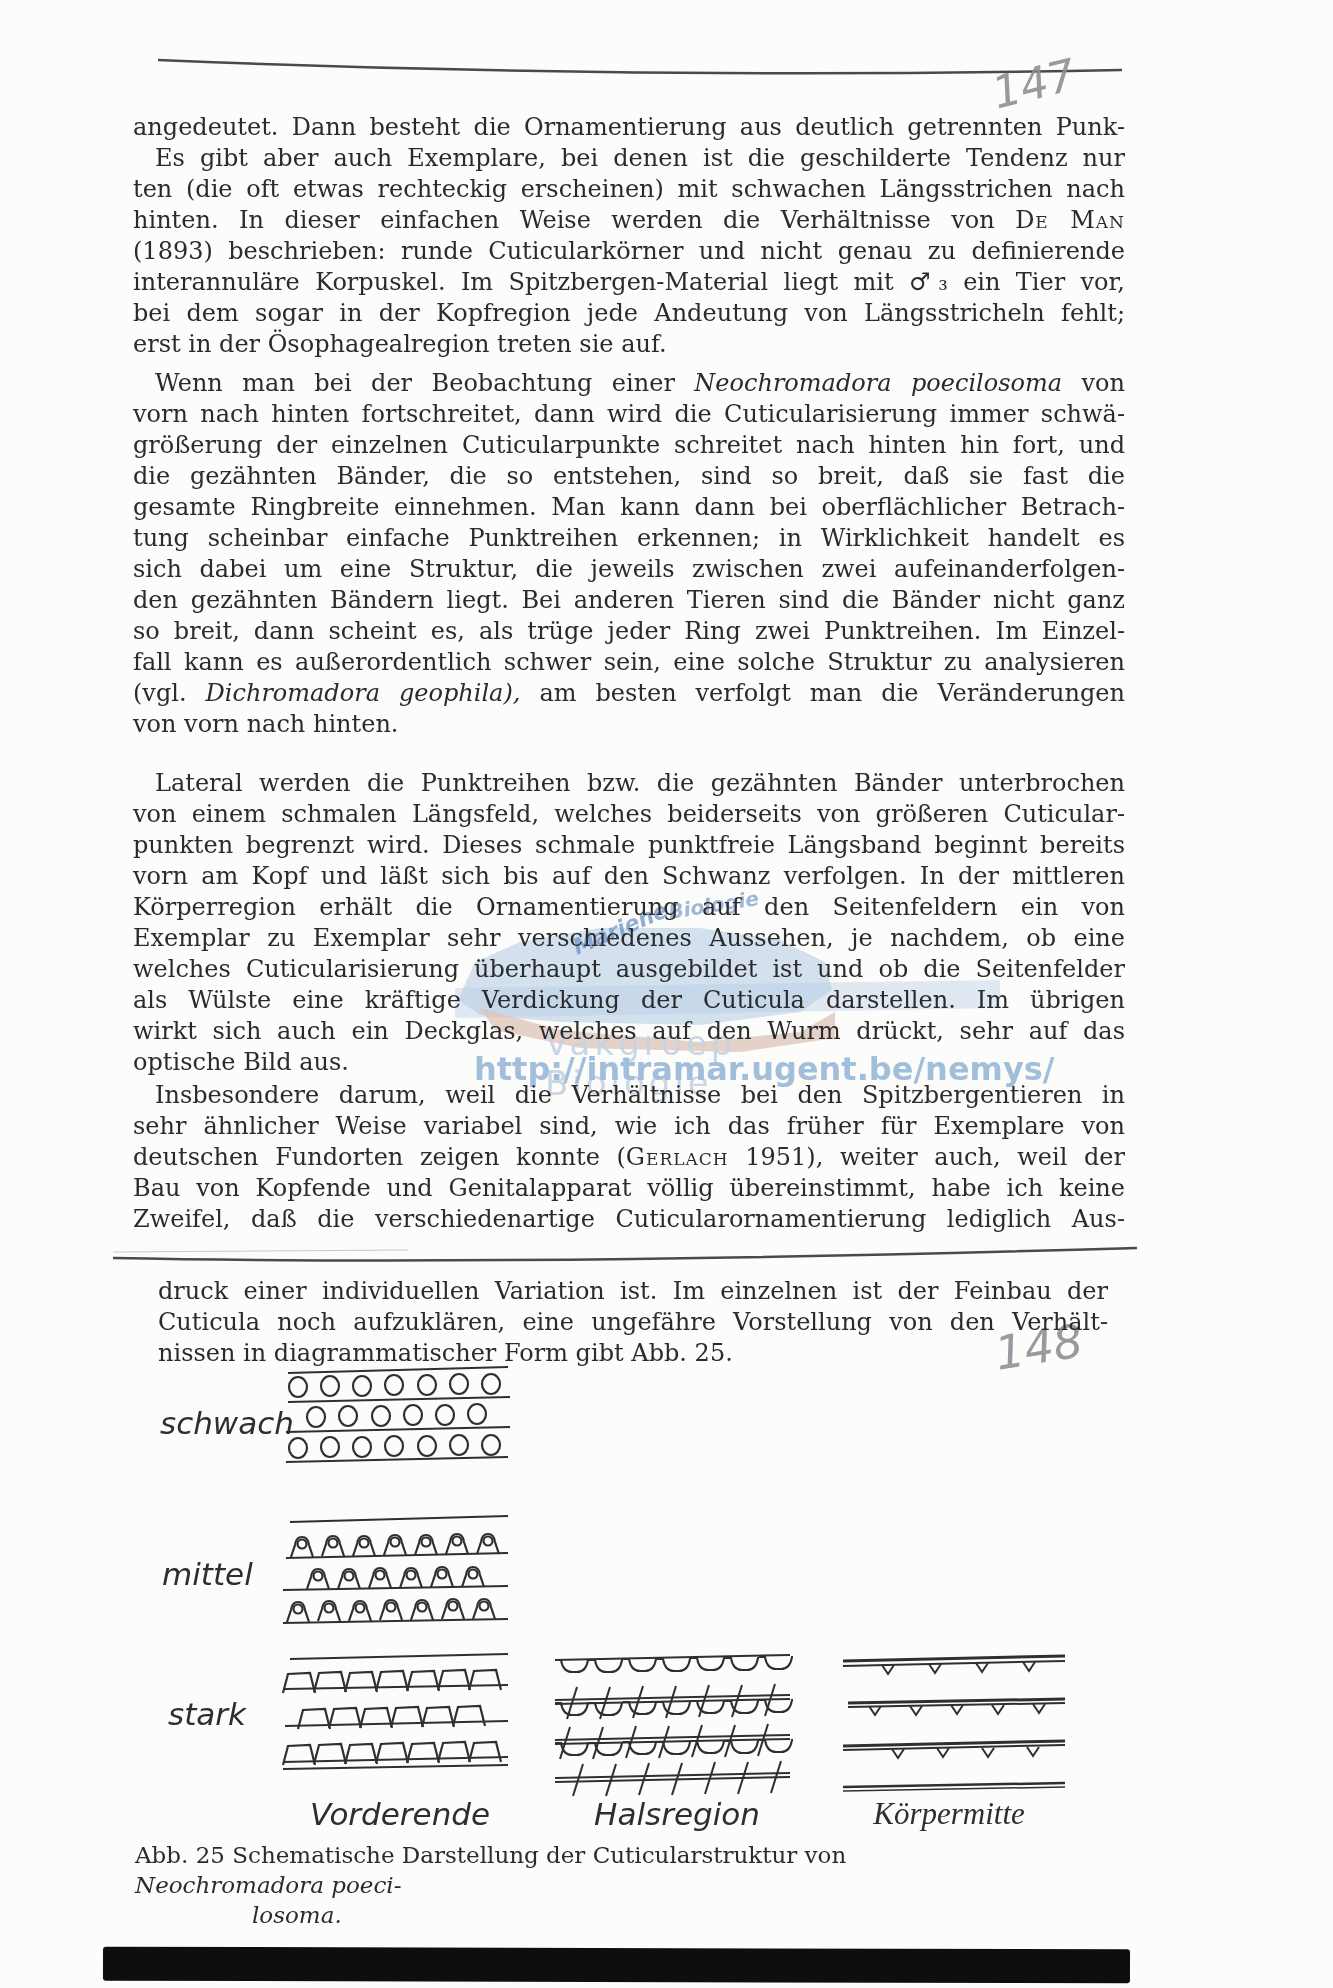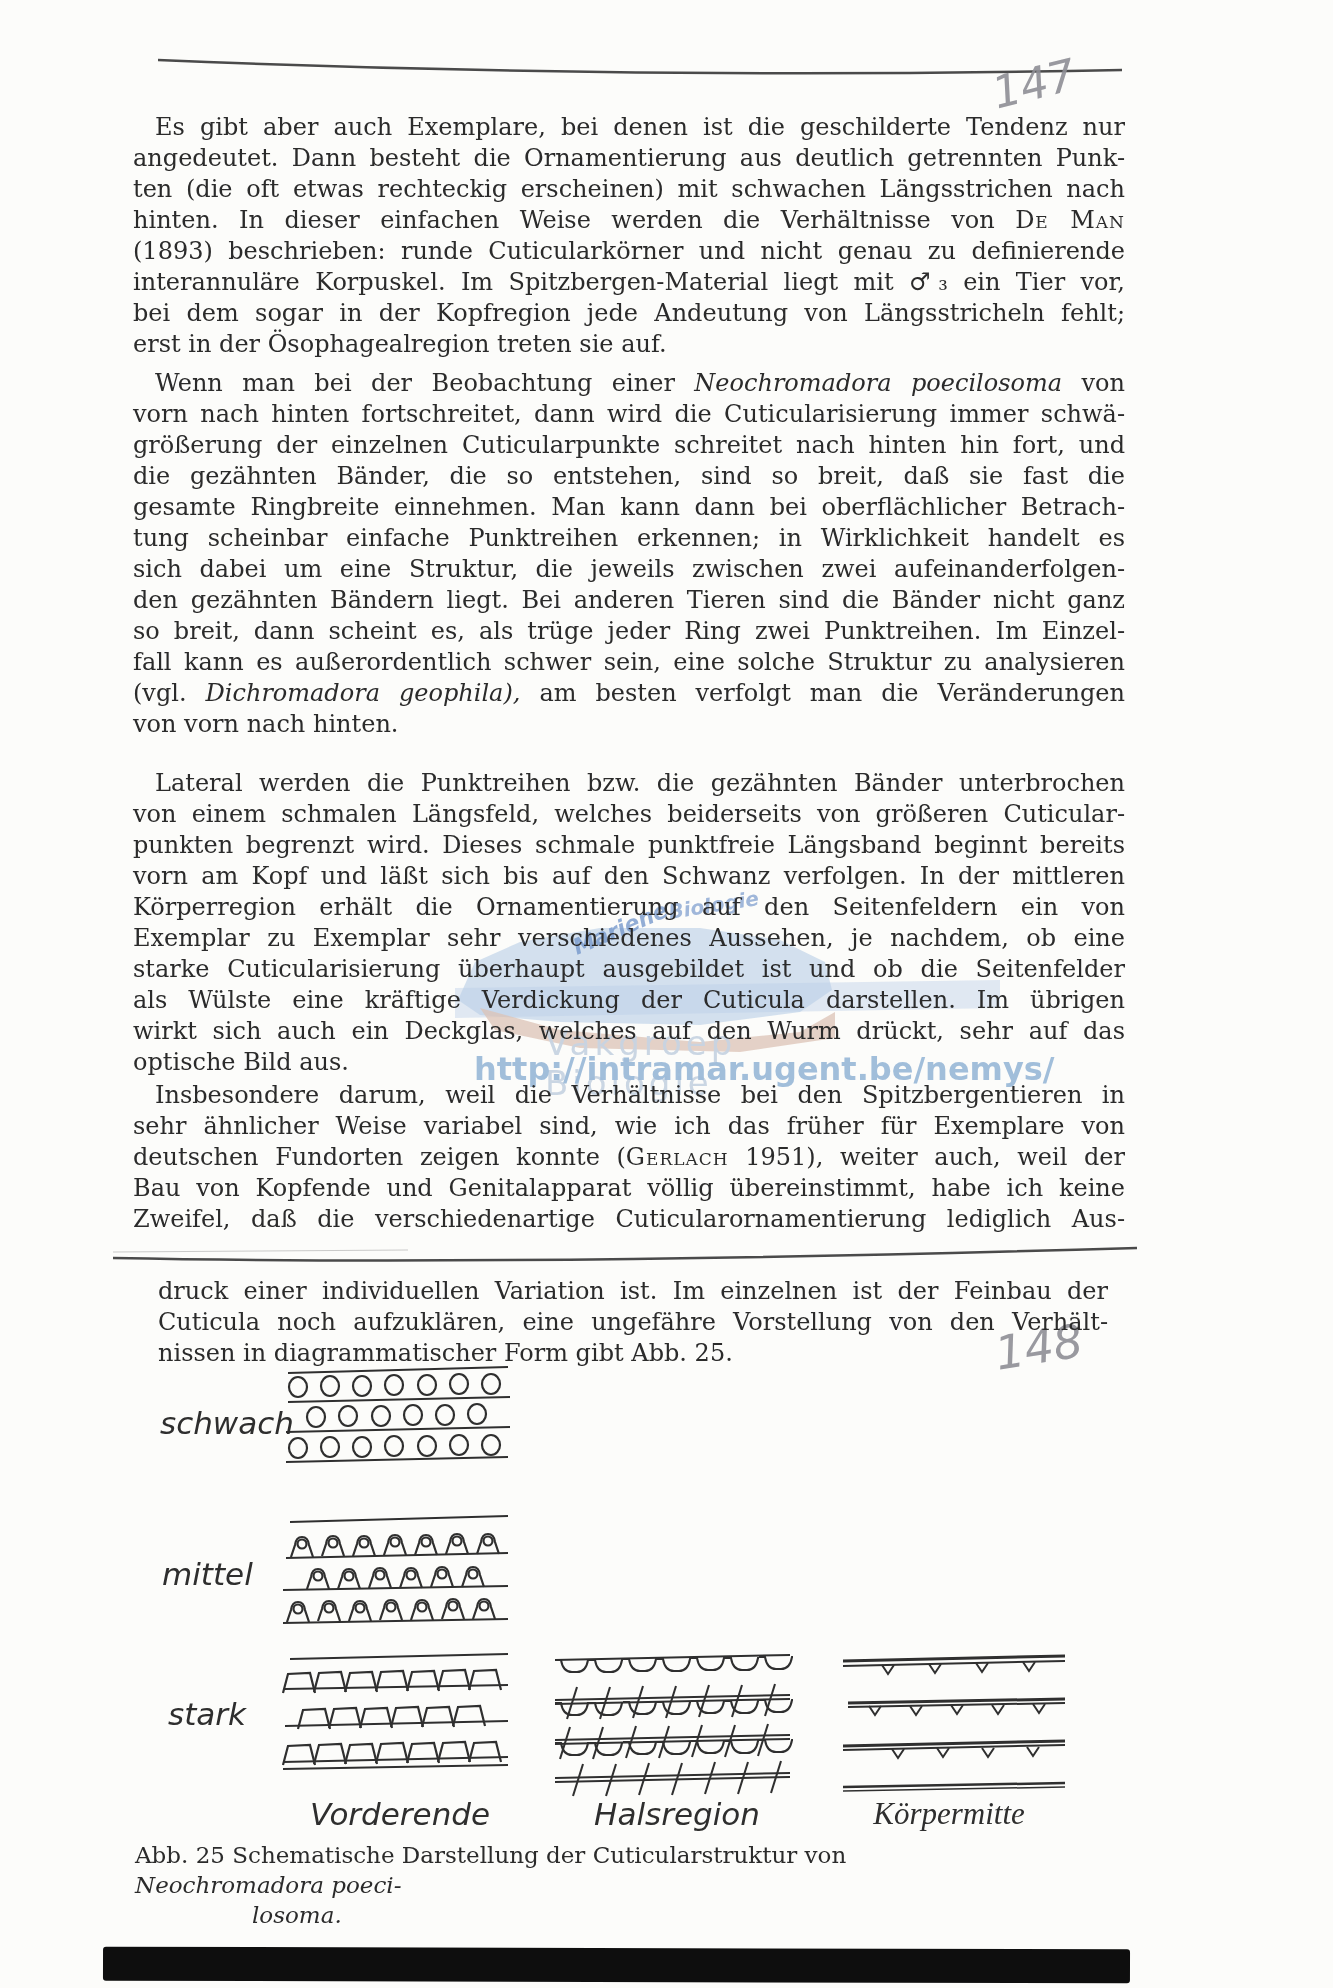--- a/index.html
+++ b/index.html
@@ -72,22 +72,22 @@
   </div>
 
   <svg id="topRule" class="rule" width="980" height="34">
     <path d="M8,12 Q490,32 972,22" stroke="#4a4a4a" stroke-width="2.5" fill="none"></path>
   </svg>
 
   <div id="hw147" class="hw">147</div>
   <div id="hw148" class="hw">148</div>
 
   <div id="p1" class="para">
+      <div class="jline">angedeutet. Dann besteht die Ornamentierung aus deutlich getrennten Punk-</div>
       <div class="jline" style="padding-left: 22px;">Es gibt aber auch Exemplare, bei denen ist die geschilderte Tendenz nur</div>
-      <div class="jline">angedeutet. Dann besteht die Ornamentierung aus deutlich getrennten Punk-</div>
       <div class="jline">ten (die oft etwas rechteckig erscheinen) mit schwachen Längsstrichen nach</div>
       <div class="jline">hinten. In dieser einfachen Weise werden die Verhältnisse von <span class="sc">De Man</span></div>
       <div class="jline">(1893) beschrieben: runde Cuticularkörner und nicht genau zu definierende</div>
       <div class="jline">interannuläre Korpuskel. Im Spitzbergen-Material liegt mit ♂₃ ein Tier vor,</div>
       <div class="jline">bei dem sogar in der Kopfregion jede Andeutung von Längsstricheln fehlt;</div>
       <div class="jline nj">erst in der Ösophagealregion treten sie auf.</div>
     </div>
   <div id="p2" class="para">
       <div class="jline" style="padding-left: 22px;">Wenn man bei der Beobachtung einer <span class="it">Neochromadora poecilosoma</span> von</div>
       <div class="jline">vorn nach hinten fortschreitet, dann wird die Cuticularisierung immer schwä-</div>
@@ -102,21 +102,21 @@
       <div class="jline">(vgl. <span class="it">Dichromadora geophila),</span> am besten verfolgt man die Veränderungen</div>
       <div class="jline nj">von vorn nach hinten.</div>
     </div>
   <div id="p3" class="para">
       <div class="jline" style="padding-left: 22px;">Lateral werden die Punktreihen bzw. die gezähnten Bänder unterbrochen</div>
       <div class="jline">von einem schmalen Längsfeld, welches beiderseits von größeren Cuticular-</div>
       <div class="jline">punkten begrenzt wird. Dieses schmale punktfreie Längsband beginnt bereits</div>
       <div class="jline">vorn am Kopf und läßt sich bis auf den Schwanz verfolgen. In der mittleren</div>
       <div class="jline">Körperregion erhält die Ornamentierung auf den Seitenfeldern ein von</div>
       <div class="jline">Exemplar zu Exemplar sehr verschiedenes Aussehen, je nachdem, ob eine</div>
-      <div class="jline">starke Cuticularisierung überhaupt ausgebildet ist und ob die Seitenfelder</div>
+      <div class="jline">welches Cuticularisierung überhaupt ausgebildet ist und ob die Seitenfelder</div>
       <div class="jline">als Wülste eine kräftige Verdickung der Cuticula darstellen. Im übrigen</div>
       <div class="jline">wirkt sich auch ein Deckglas, welches auf den Wurm drückt, sehr auf das</div>
       <div class="jline nj">optische Bild aus.</div>
     </div>
   <div id="p4" class="para">
       <div class="jline" style="padding-left: 22px;">Insbesondere darum, weil die Verhältnisse bei den Spitzbergentieren in</div>
       <div class="jline">sehr ähnlicher Weise variabel sind, wie ich das früher für Exemplare von</div>
       <div class="jline">deutschen Fundorten zeigen konnte (<span class="sc">Gerlach</span> 1951), weiter auch, weil der</div>
       <div class="jline">Bau von Kopfende und Genitalapparat völlig übereinstimmt, habe ich keine</div>
       <div class="jline">Zweifel, daß die verschiedenartige Cuticularornamentierung lediglich Aus-</div>

